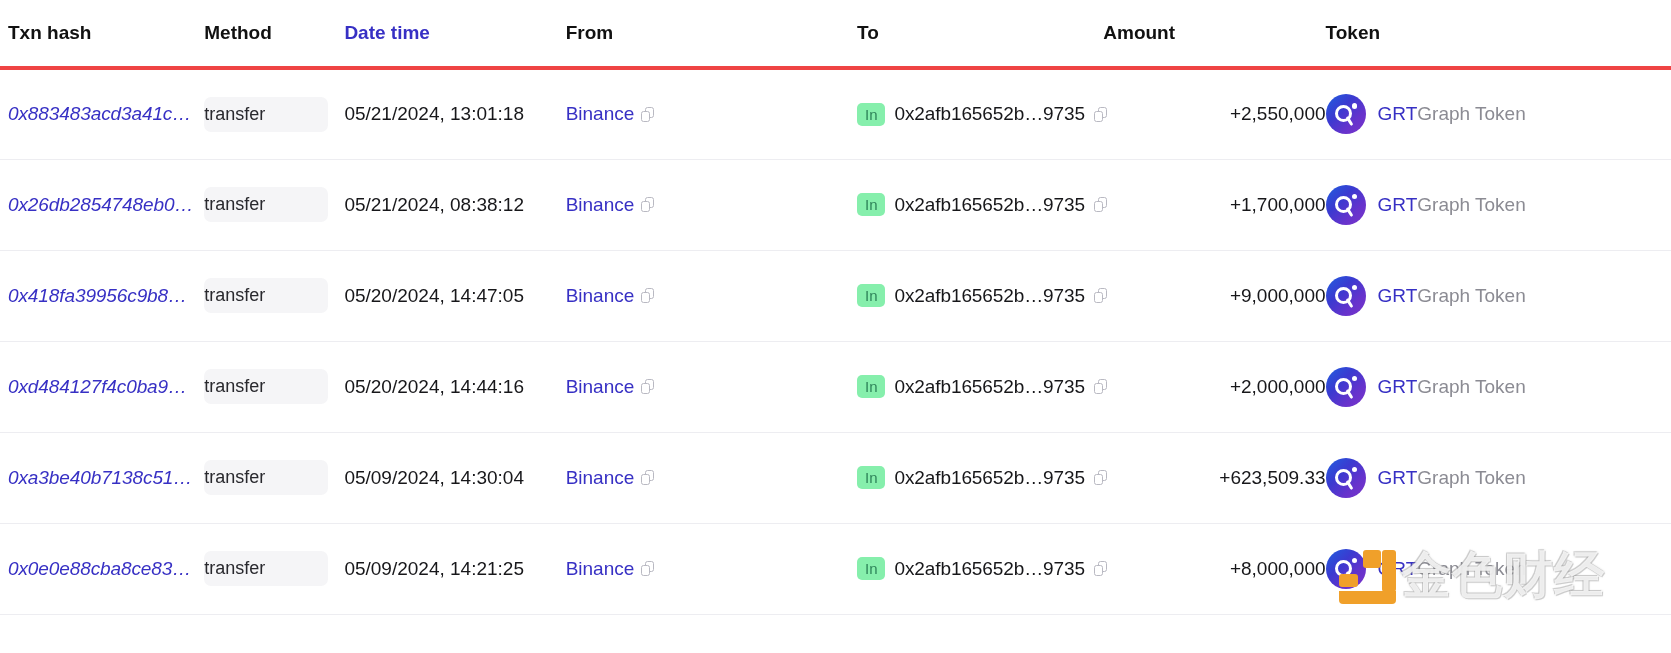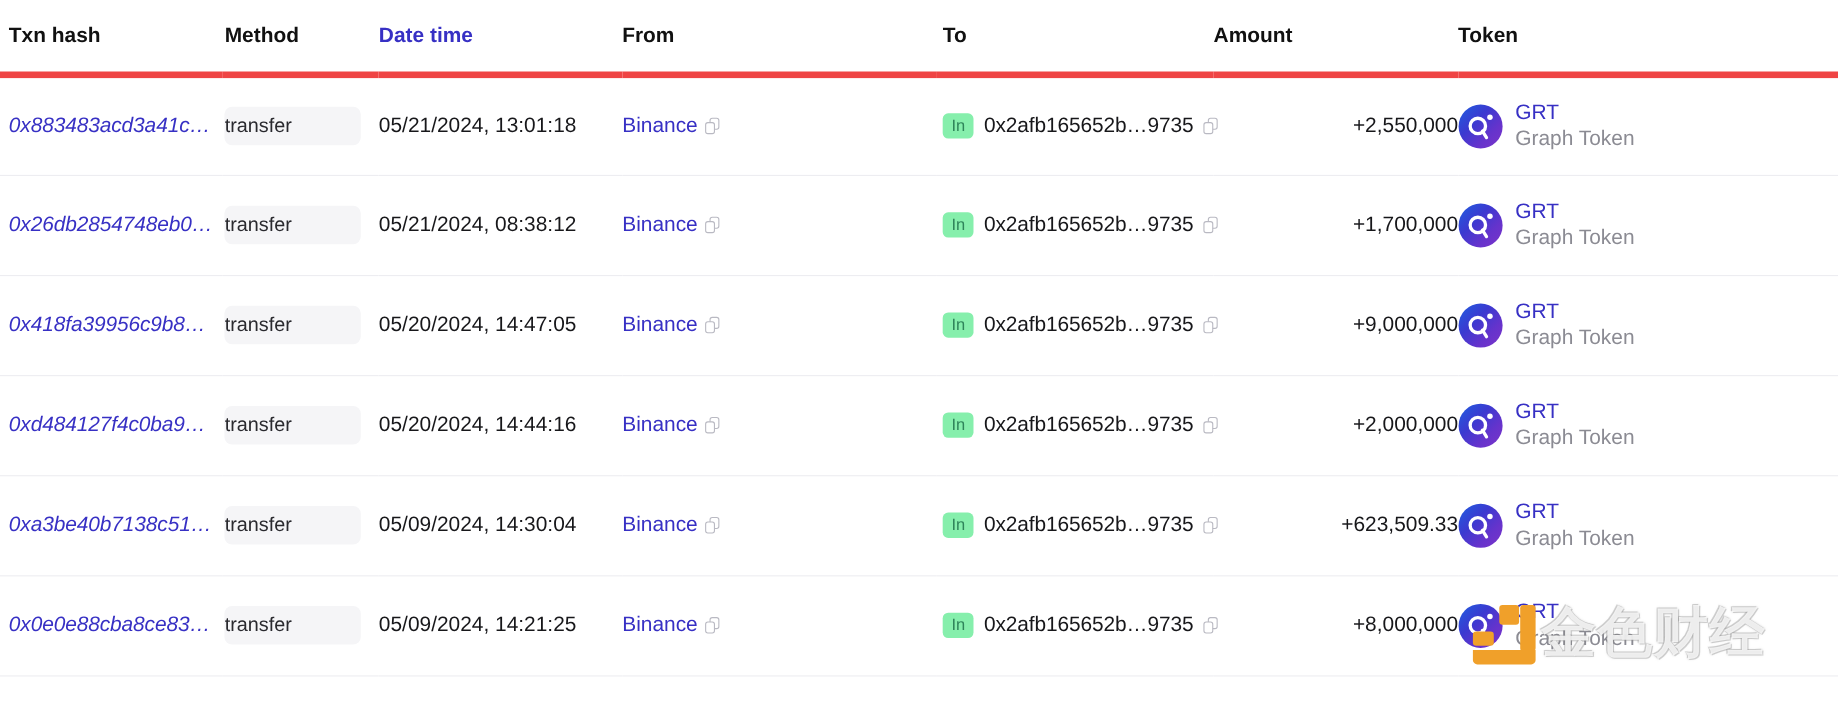--- a/index.html
+++ b/index.html
@@ -26,21 +26,21 @@
   thead tr {
     height: 68px;
   }
   thead th {
     text-align: left;
     font-size: 19px;
     font-weight: 700;
     color: #111111;
     padding: 0;
     vertical-align: middle;
-    border-bottom: 6px solid #ef4444;
+    border-bottom: 4px solid #ef4444;
     white-space: nowrap;
   }
   th.col-hash    { width: 202px; padding-left: 8px; }
   th.col-method  { width: 142px; padding-left: 2px; }
   th.col-date    { width: 221px; padding-left: 0px; }
   th.col-from    { width: 285px; padding-left: 0px; }
   th.col-to      { width: 252px; padding-left: 6px; }
   th.col-amount  { width: 222px; padding-left: 0px; }
   th.col-token   { width: 345px; padding-left: 0px; }
 
@@ -140,21 +140,21 @@
     left: 22px; top: 22px;
     transform: rotate(-32deg);
   }
   .token-logo .dot {
     position: absolute;
     width: 5.4px; height: 5.4px;
     border-radius: 50%;
     background: #ffffff;
     right: 8.5px; top: 9px;
   }
-  .token-names { display: flex; flex-direction: column; line-height: 1.25; }
+  .token-names { display: flex; flex-direction: row; line-height: 1.25; }
   .token-symbol { color: #3730c4; font-size: 19px; }
   .token-name { color: #8b8b93; font-size: 19px; }
 
   
   .copy-icon { position: relative; width: 13px; height: 15px; display: inline-block; flex: 0 0 auto; }
   .copy-icon i {
     position: absolute;
     display: block;
     border: 1.3px solid #b9b9c2;
     border-radius: 2.5px;

